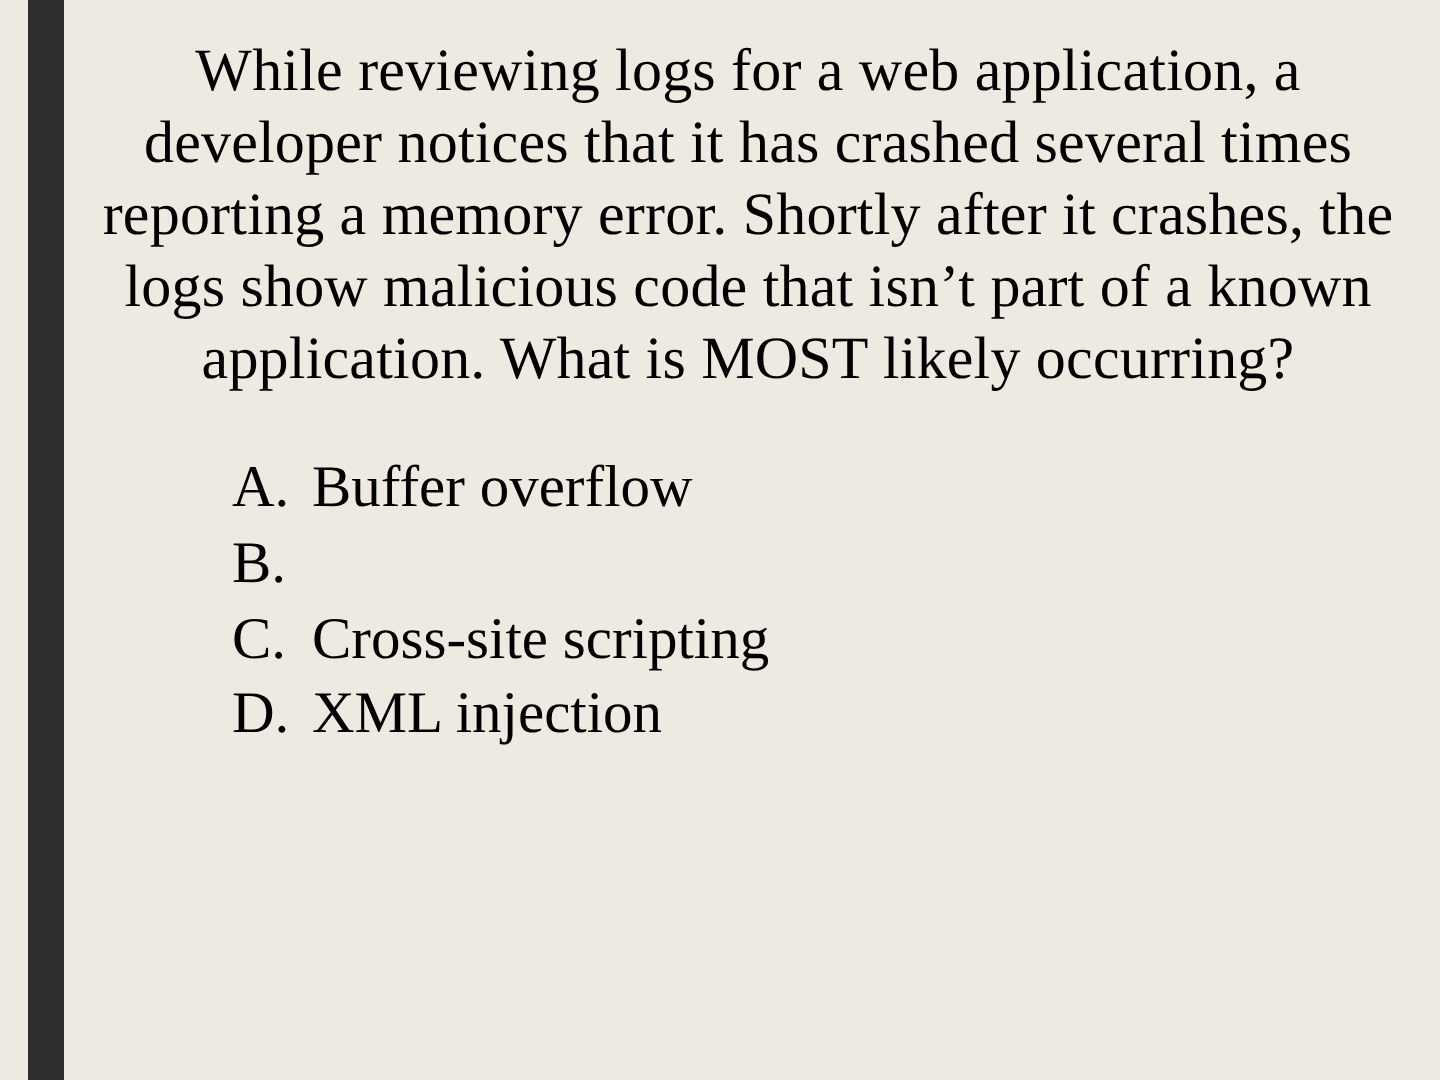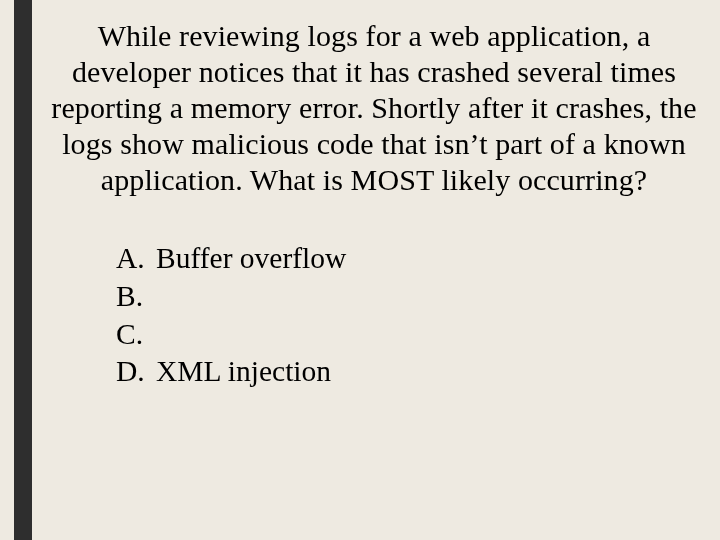--- a/index.html
+++ b/index.html
@@ -28,21 +28,21 @@
   .content {
     position: absolute;
     left: 48px;
     right: 20px;
     top: 18px;
   }
   .question {
     font-size: 30px;
     line-height: 1.20;
     text-align: center;
-    margin: 0 0 42px 0;
+    margin: 0 0 28px 0;
     letter-spacing: 0.1px;
   }
   .options {
     list-style: none;
     padding: 0;
     margin: 0 0 0 68px;
     font-size: 29.5px;
     line-height: 1.28;
   }
   .options li {
@@ -62,20 +62,21 @@
     <ul class="options">
       <li>
         <span class="marker">A.</span>
         <span>Buffer overflow</span>
       </li>
       <li>
         <span class="marker">B.</span>
       </li>
       <li>
         <span class="marker">C.</span>
+        <span>Cross-site scripting</span>
       </li>
       <li>
         <span class="marker">D.</span>
         <span>XML injection</span>
       </li>
     </ul>
   </div>
 </div>
 
 </body></html>

